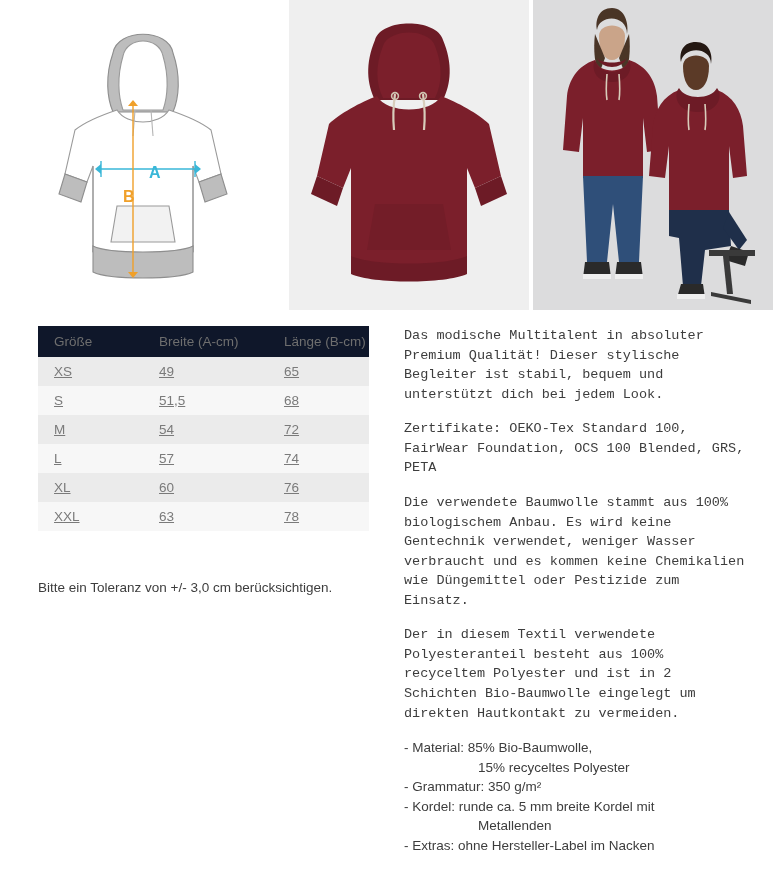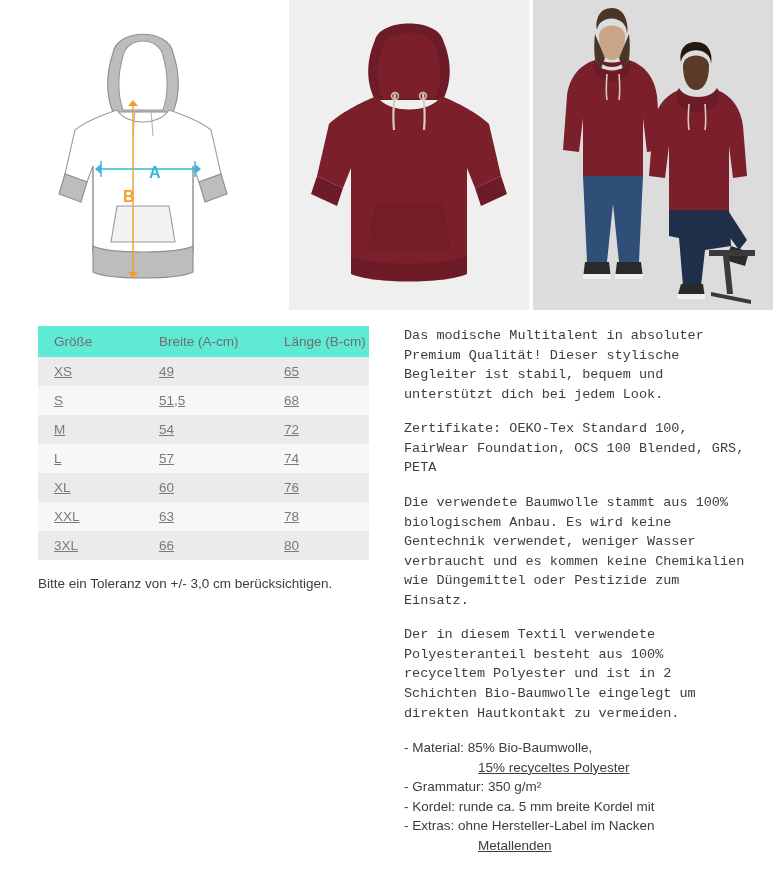--- a/index.html
+++ b/index.html
@@ -65,43 +65,43 @@
     border-collapse: collapse;
     width: 331px;
     font-size: 13.5px;
     color: #6e6e6e;
   }
   table.size-table th {
     font-weight: normal;
     text-align: left;
     padding: 8px 0 8px 16px;
     color: #6e6e6e;
-    background: #5eead4;
+    background: #0f172a;
   }
   table.size-table td {
     padding: 7px 0 7px 16px;
     color: #7a7a7a;
     text-decoration: underline;
   }
   table.size-table tbody tr:nth-child(odd) td { background: #ebebeb; }
   table.size-table tbody tr:nth-child(even) td { background: #f7f7f7; }
   table.size-table col.c1 { width: 105px; }
   table.size-table col.c2 { width: 125px; }
   table.size-table col.c3 { width: 101px; }
 
   .tolerance {
-    margin-top: 16px;
+    margin-top: 49px;
     font-size: 13.5px;
     color: #3d3d3d;
     padding-left: 0px;
   }
 
   .para { margin: 0 0 15px 0; font-family: Liberation Mono, monospace; }
   .spec-line { margin: 0; }
-  .spec-indent { padding-left: 74px; text-decoration: underline; }
+  .spec-indent { padding-left: 74px; }
   .spec-block { margin-top: 15px; }
 </style>
 </head>
 <body>
 
 <div class="image-row">
 
   <div class="img-panel panel-tech">
     <svg class="tech-svg" width="260" height="300" viewBox="0 0 260 300">
       <g fill="none" stroke="#9a9a9a" stroke-width="1.1">
@@ -255,39 +255,34 @@
         <tr>
           <td>XL</td>
           <td>60</td>
           <td>76</td>
         </tr>
         <tr>
           <td>XXL</td>
           <td>63</td>
           <td>78</td>
         </tr>
-        <tr>
-          <td>3XL</td>
-          <td>66</td>
-          <td>80</td>
-        </tr>
       </tbody>
     </table>
 
     <div class="tolerance">Bitte ein Toleranz von +/- 3,0 cm berücksichtigen.</div>
   </div>
 
   <div class="right-col">
     <p class="para">Das modische Multitalent in absoluter Premium Qualität! Dieser stylische Begleiter ist stabil, bequem und unterstützt dich bei jedem Look.</p>
     <p class="para">Zertifikate: OEKO-Tex Standard 100, FairWear Foundation, OCS 100 Blended, GRS, PETA</p>
     <p class="para">Die verwendete Baumwolle stammt aus 100% biologischem Anbau. Es wird keine Gentechnik verwendet, weniger Wasser verbraucht und es kommen keine Chemikalien wie Düngemittel oder Pestizide zum Einsatz.</p>
     <p class="para">Der in diesem Textil verwendete Polyesteranteil besteht aus 100% recyceltem Polyester und ist in 2 Schichten Bio-Baumwolle eingelegt um direkten Hautkontakt zu vermeiden.</p>
 
     <div class="spec-block">
       <p class="spec-line">- Material: 85% Bio-Baumwolle,</p>
       <p class="spec-line spec-indent">15% recyceltes Polyester</p>
       <p class="spec-line">- Grammatur: 350 g/m²</p>
       <p class="spec-line">- Kordel: runde ca. 5 mm breite Kordel mit</p>
+      <p class="spec-line spec-indent">Metallenden</p>
       <p class="spec-line">- Extras: ohne Hersteller-Label im Nacken</p>
-      <p class="spec-line spec-indent">Metallenden</p>
     </div>
   </div>
 </div>
 
 </body></html>

